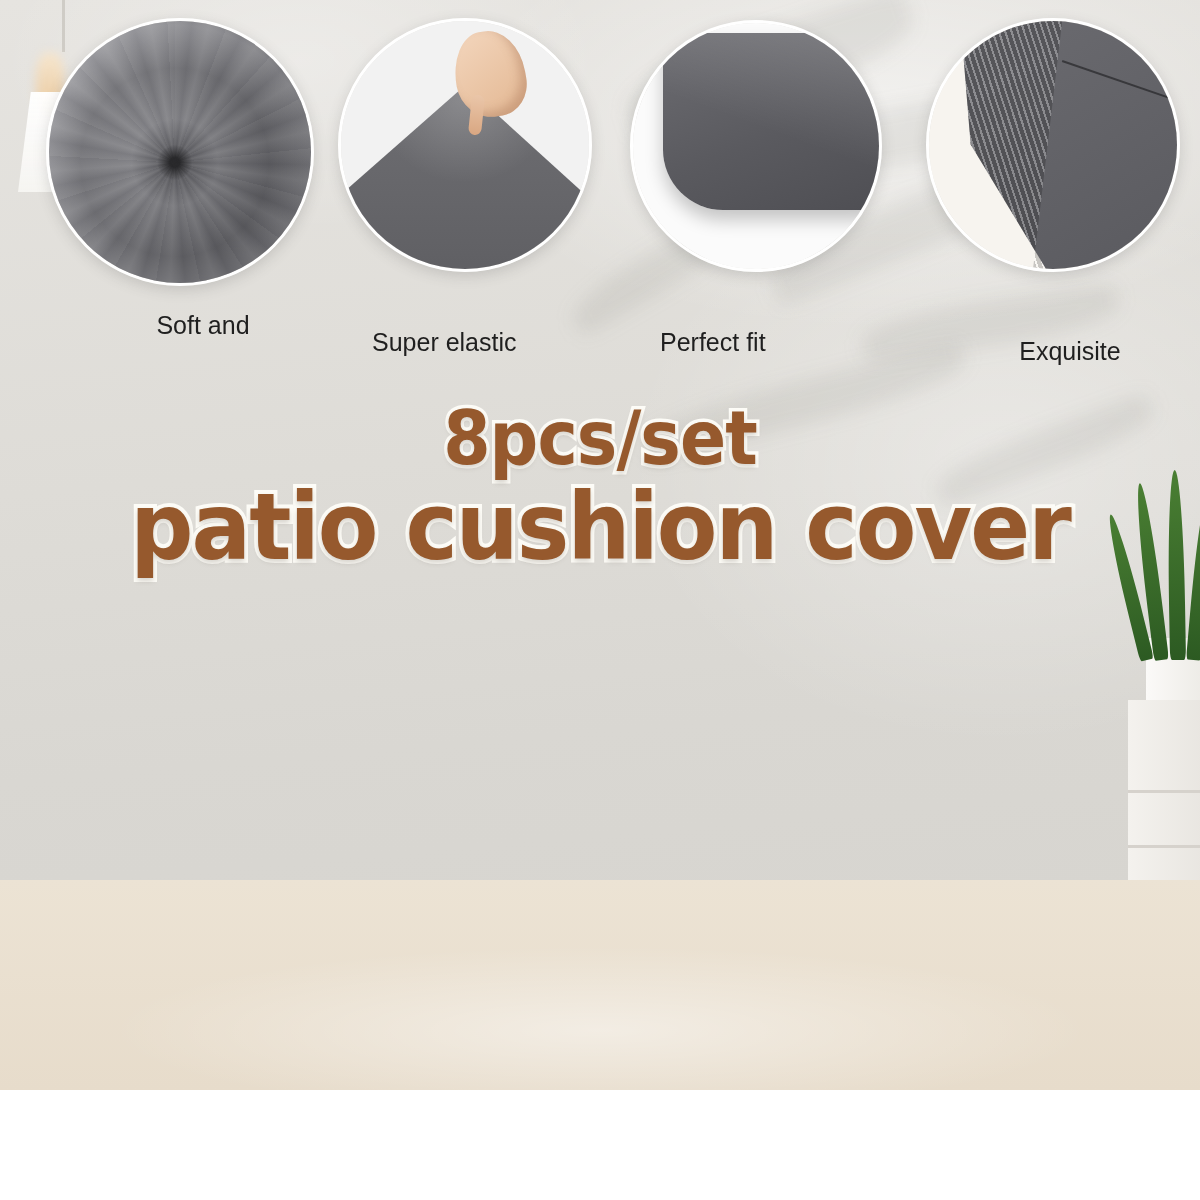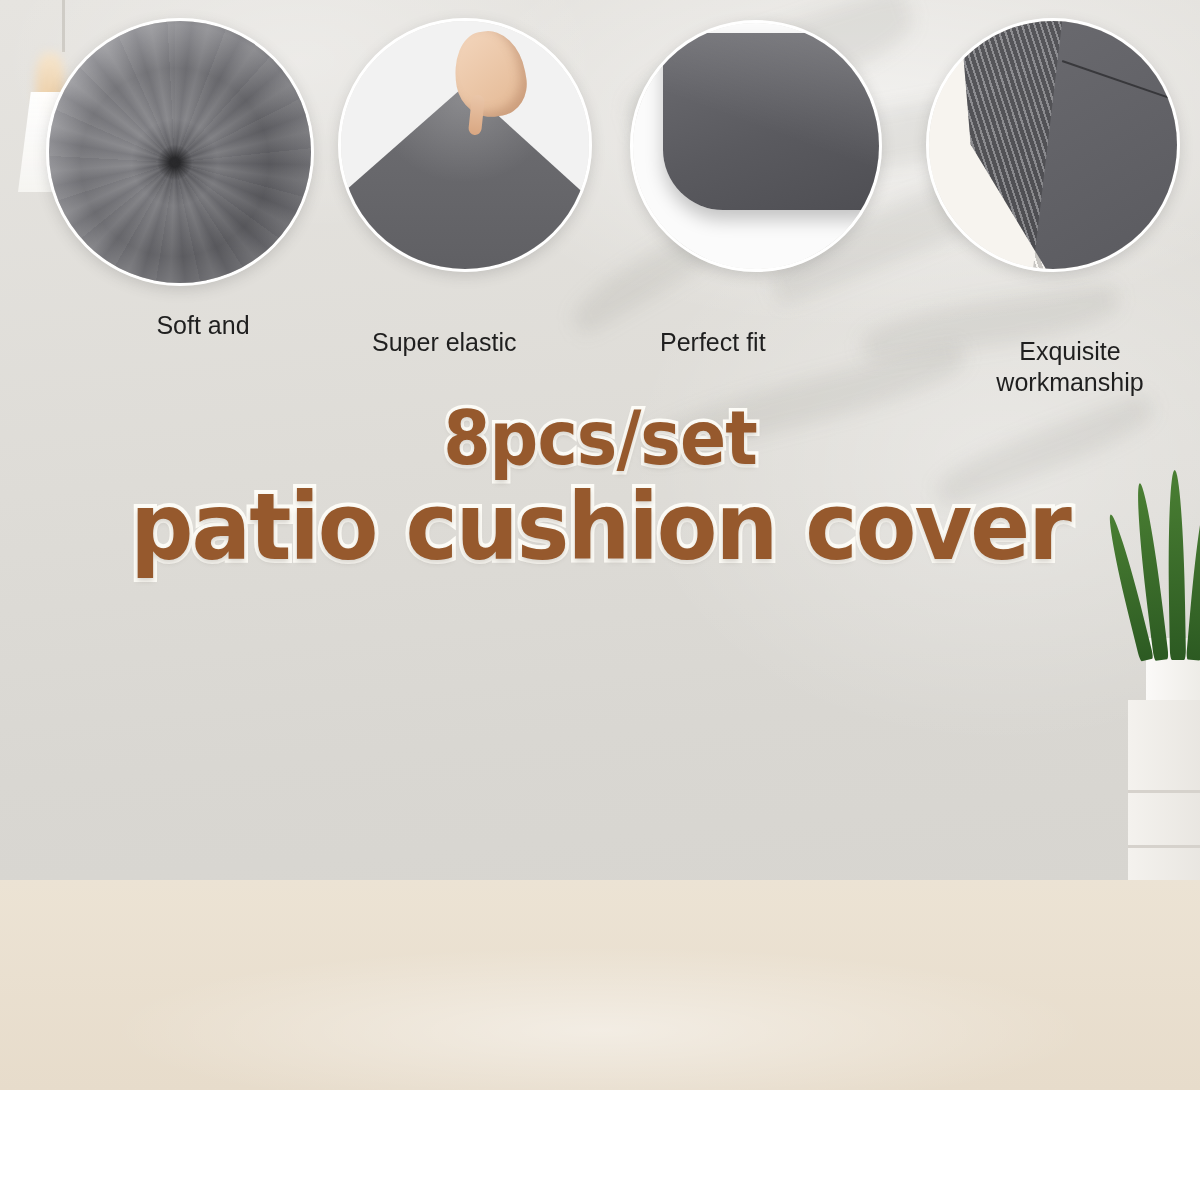--- a/index.html
+++ b/index.html
@@ -191,21 +191,20 @@
     <div>Soft and</div>
   </div>
   <div class="cap cap2">
     <div>Super elastic</div>
   </div>
   <div class="cap cap3">
     <div>Perfect fit</div>
   </div>
   <div class="cap cap4">
     <div>Exquisite</div>
-    <div>workmanship</div>
   </div>
 
   <div class="headline hl1">8pcs/set</div>
   <div class="hl2">patio cushion cover</div>
 
   <div class="planter"></div>
   <div class="plant">
     <div class="leaf" style="left:4px;width:14px;height:150px;transform:rotate(-14deg);"></div>
     <div class="leaf" style="left:18px;width:15px;height:178px;transform:rotate(-7deg);"></div>
     <div class="leaf" style="left:34px;width:16px;height:190px;transform:rotate(-1deg);"></div>

